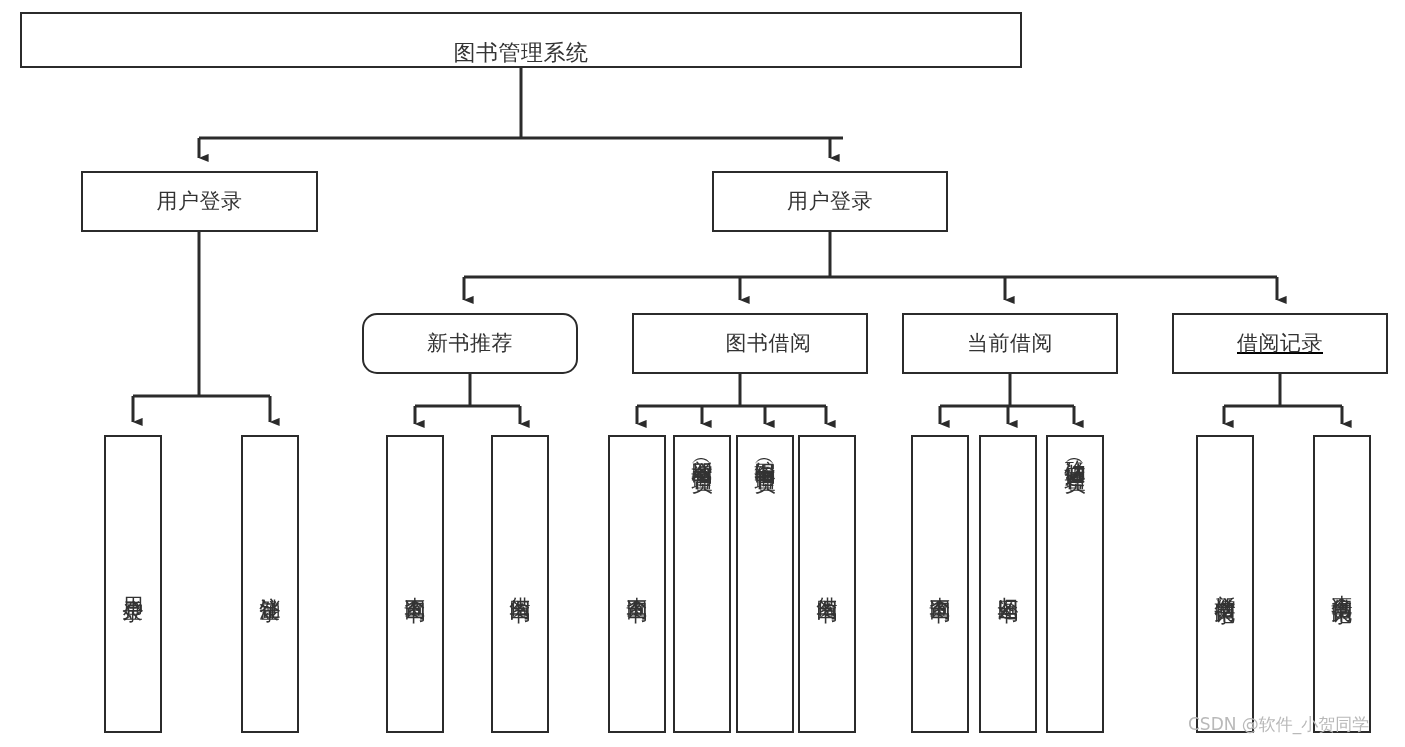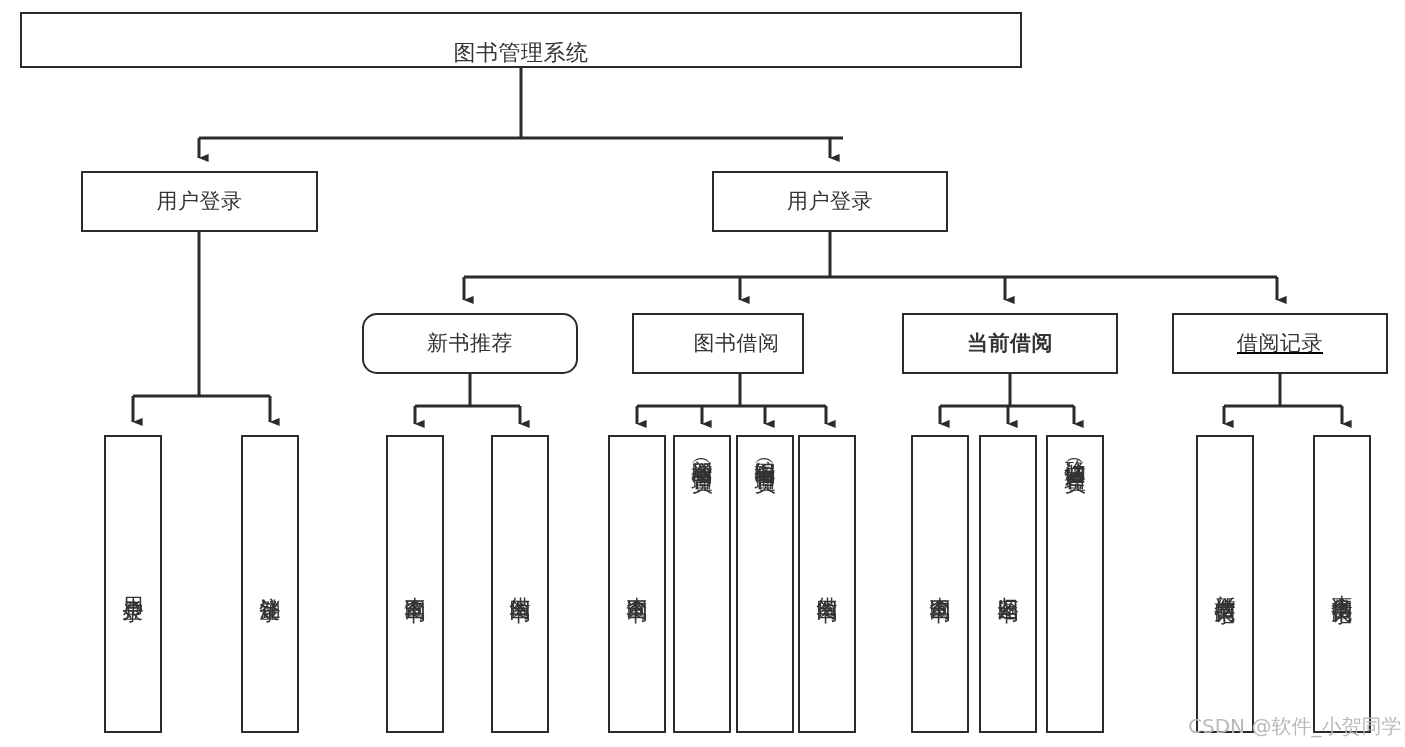--- a/index.html
+++ b/index.html
@@ -64,21 +64,21 @@
     max-height: 100%;
   }
   .node.vert.centered {
     align-items: center;
     padding-top: 0;
   }
   .watermark {
     position: absolute;
     left: 1188px;
     top: 713px;
-    font-size: 20px;
+    font-size: 17px;
     color: #b9b9b9;
     white-space: nowrap;
     font-family: "DejaVu Sans", "Liberation Sans", sans-serif;
   }
 </style>
 </head>
 <body>
 
 <div id="diagram-root">
 
@@ -139,24 +139,24 @@
   <div class="node horiz" style="left:81px; top:171px; width:237px; height:61px;">
     <span class="label">用户登录</span>
   </div>
   <div class="node horiz" style="left:712px; top:171px; width:236px; height:61px;">
     <span class="label">用户登录</span>
   </div>
 
   <div class="node horiz" style="left:362px; top:313px; width:216px; height:61px;border-radius:15px;">
     <span class="label">新书推荐</span>
   </div>
-  <div class="node horiz" style="left:632px; top:313px; width:172px; height:61px;padding-left:37px;">
+  <div class="node horiz" style="left:632px; top:313px; width:236px; height:61px;padding-left:37px;">
     <span class="label">图书借阅</span>
   </div>
-  <div class="node horiz" style="left:902px; top:313px; width:216px; height:61px;font-weight:bold;">
+  <div class="node horiz" style="left:902px; top:313px; width:216px; height:61px;">
     <span class="label">当前借阅</span>
   </div>
   <div class="node horiz" style="left:1172px; top:313px; width:216px; height:61px;text-decoration:underline;">
     <span class="label">借阅记录</span>
   </div>
 
   <div class="node vert centered" style="left:104px; top:435px; width:58px; height:298px;">
     <span class="label">用户登录</span>
   </div>
   <div class="node vert centered" style="left:241px; top:435px; width:58px; height:298px;">

